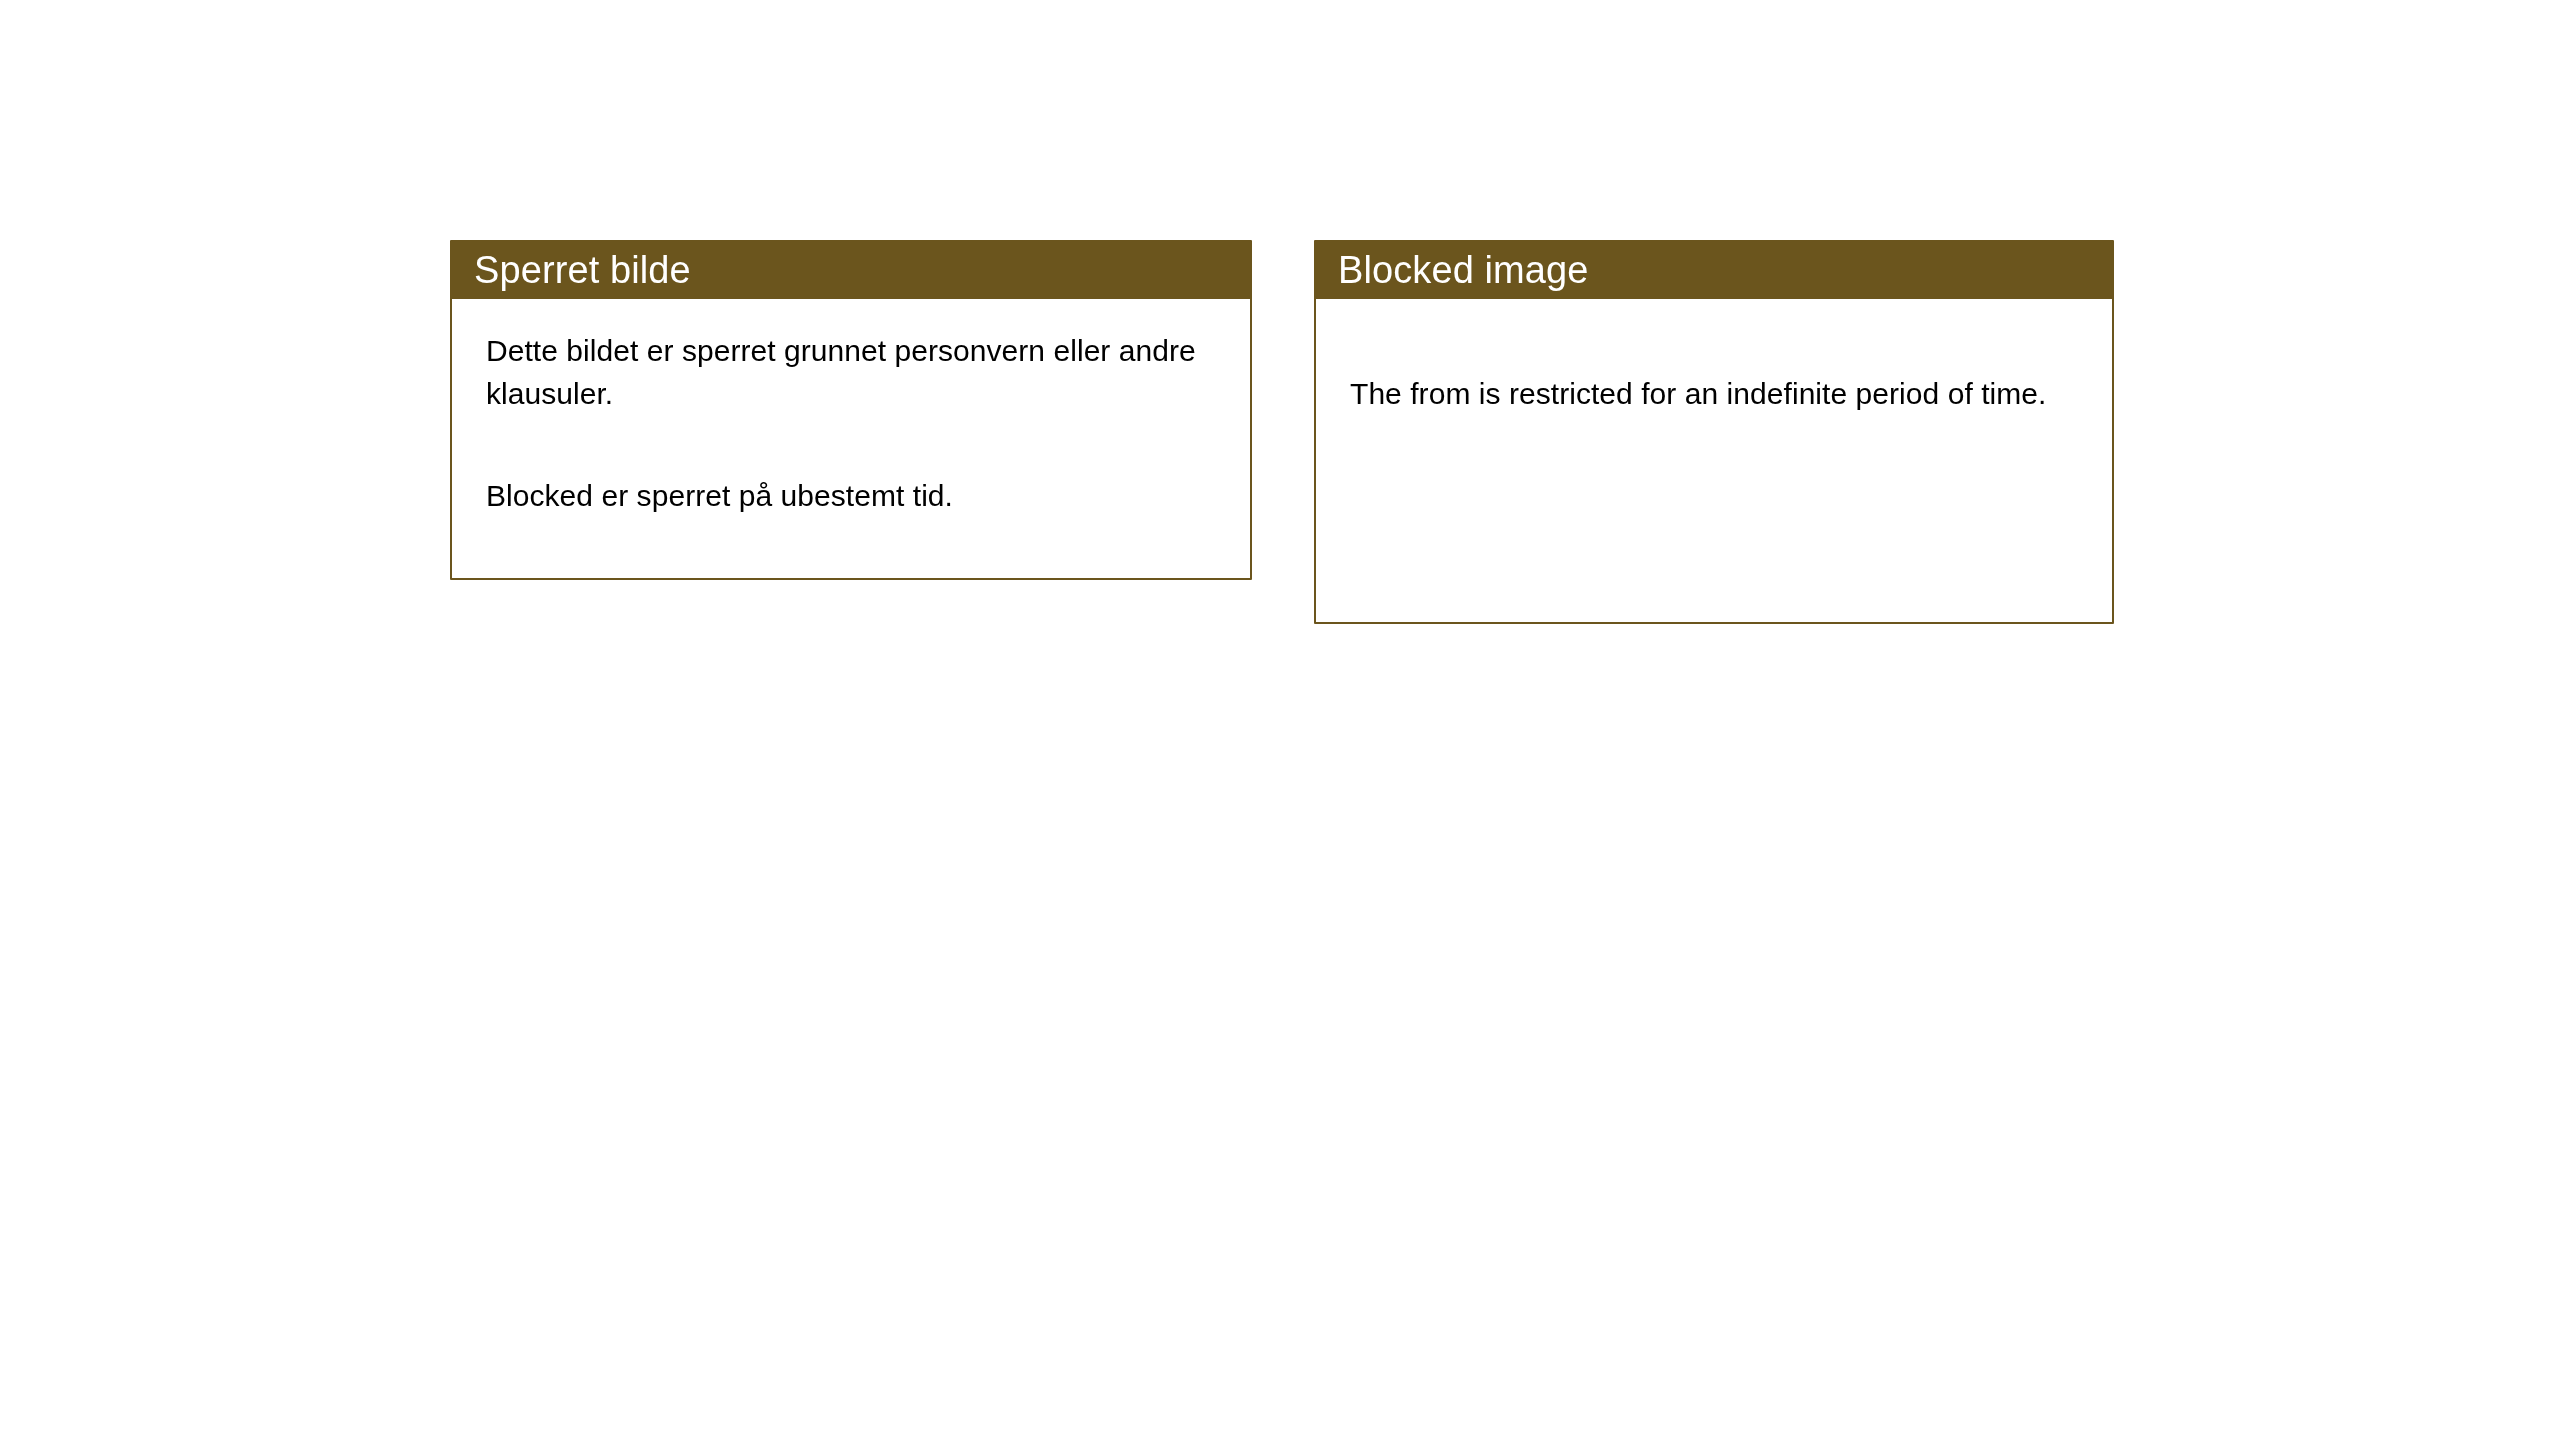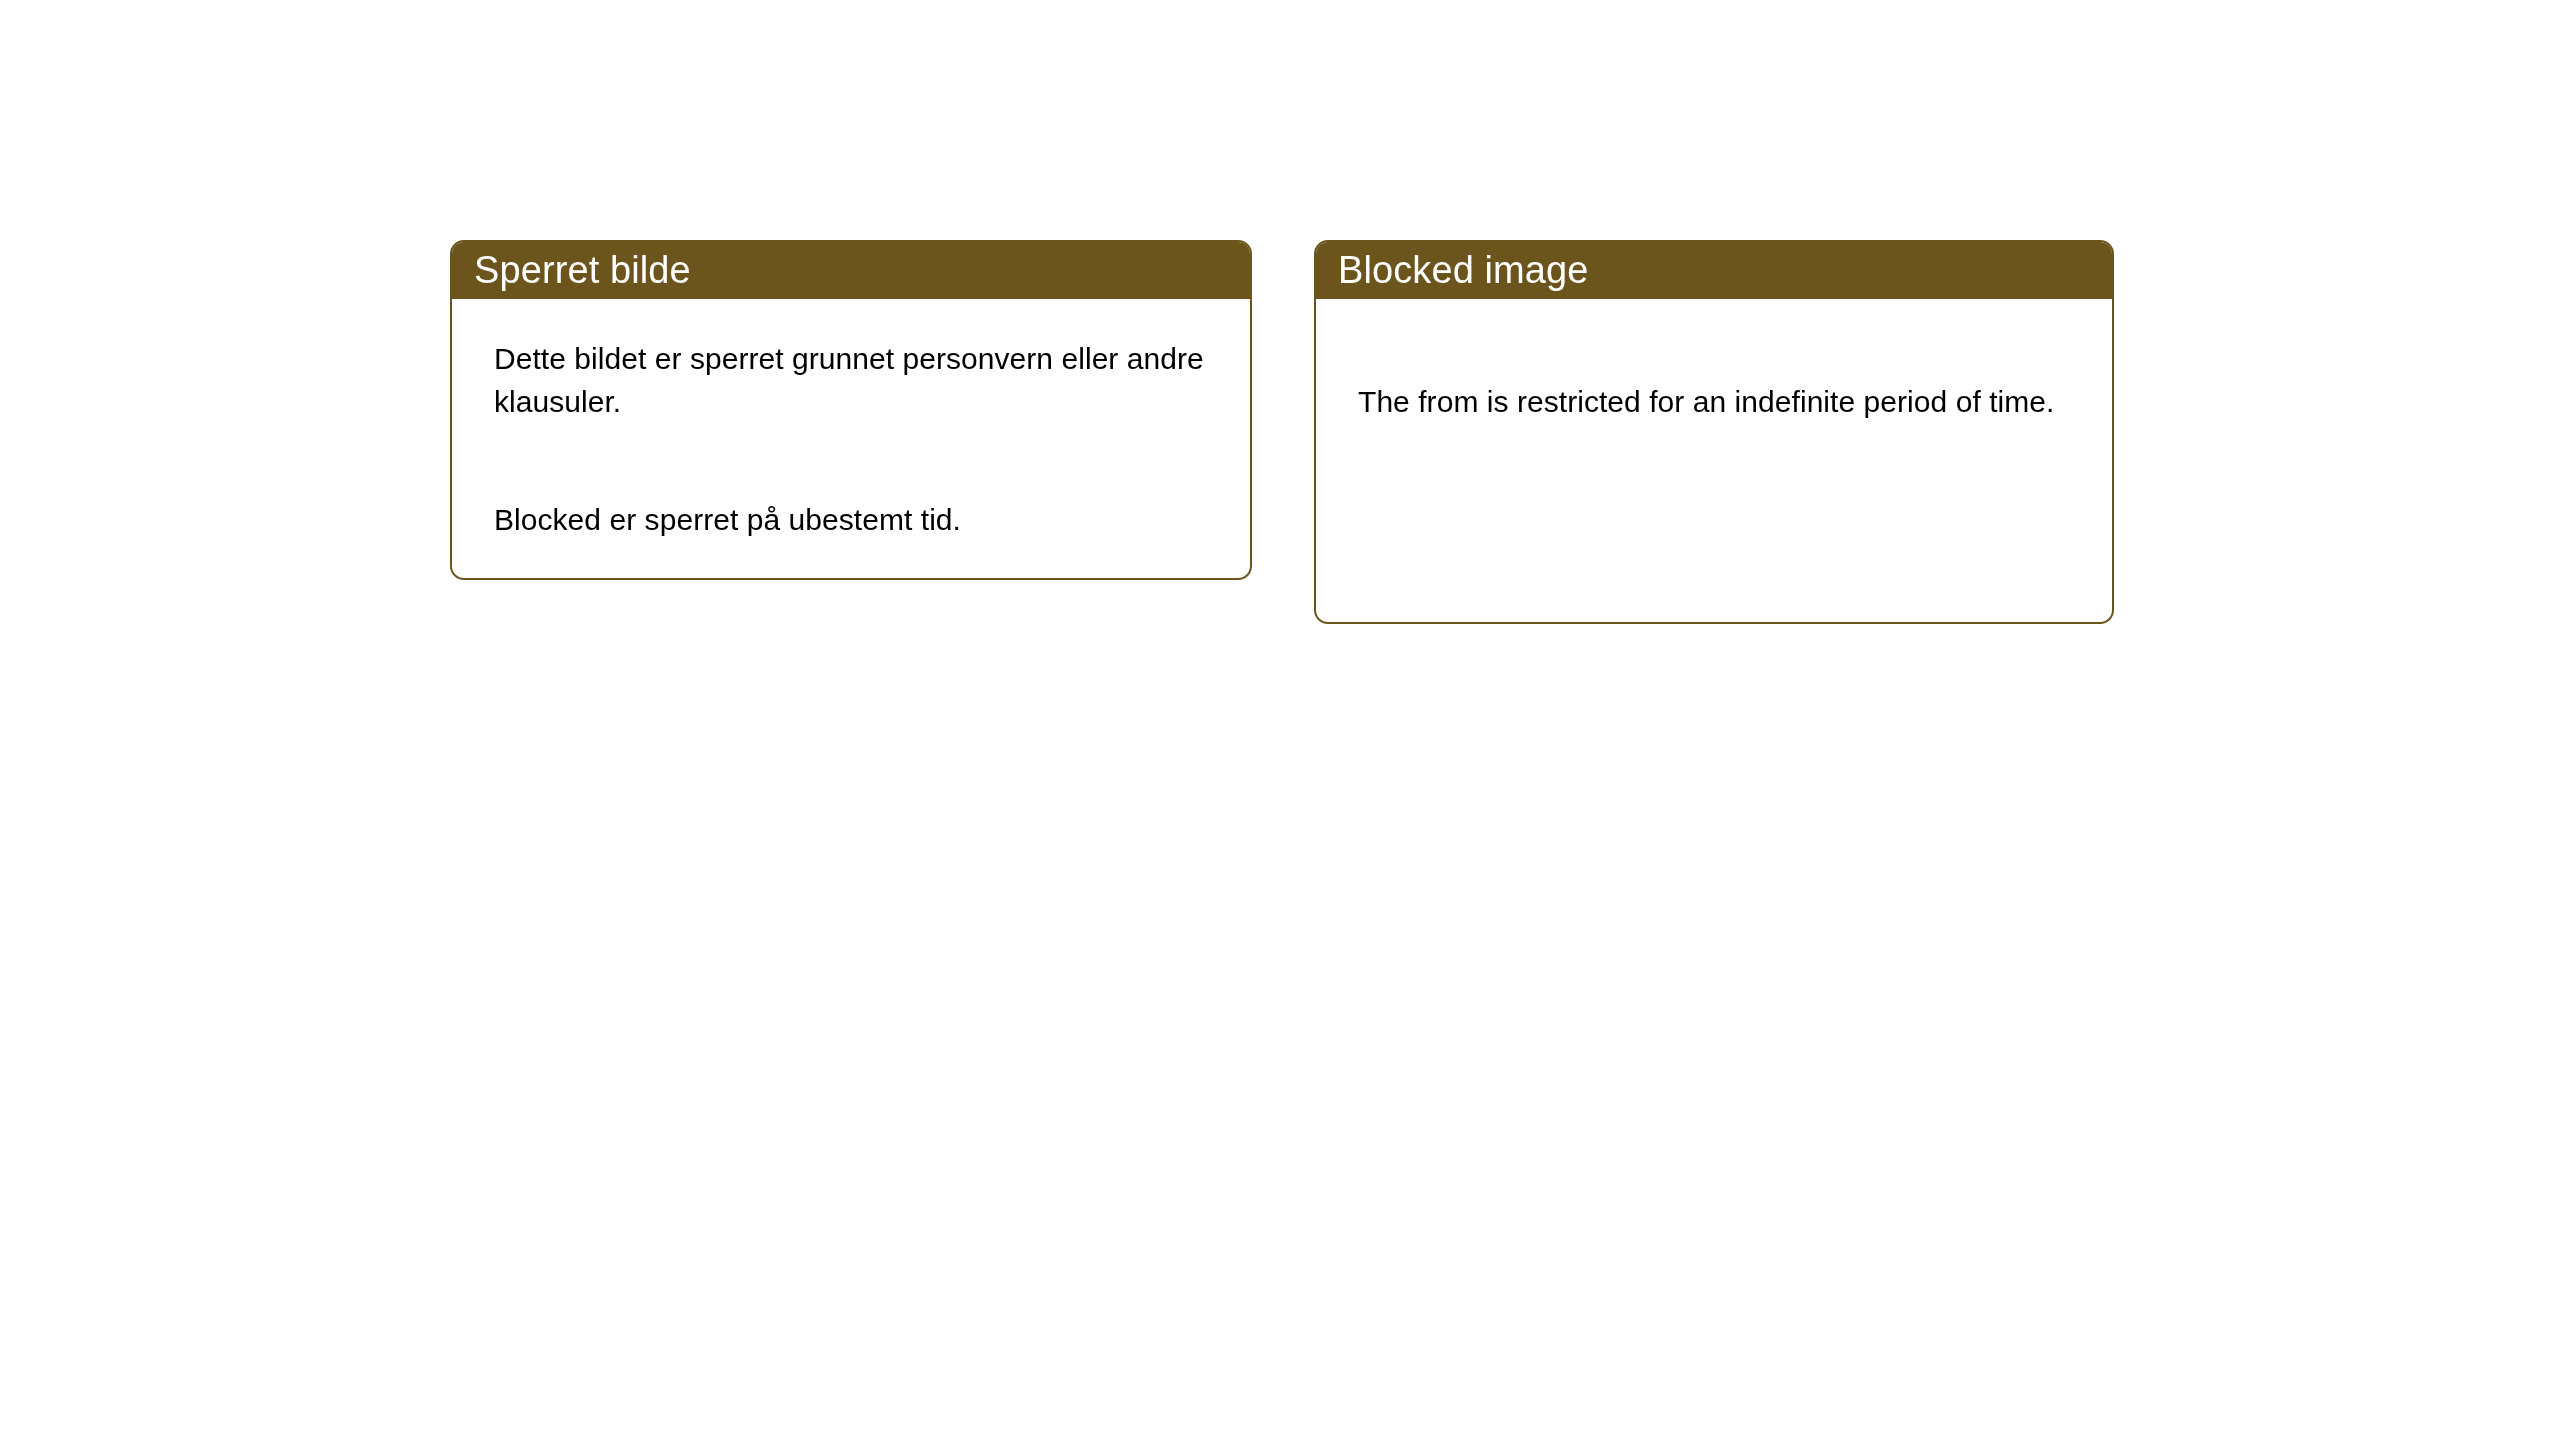--- a/index.html
+++ b/index.html
@@ -20,21 +20,21 @@
     position: relative;
     width: 2560px;
     height: 1440px;
   }
 
   .card {
     position: absolute;
     box-sizing: border-box;
     background: #ffffff;
     border: 2px solid #6b551d;
-    border-radius: 14px;
+    border-radius: 1px;
     overflow: hidden;
   }
 
   .card-no {
     left: 450px;
     top: 240px;
     width: 802px;
     height: 340px;
   }
 
@@ -67,21 +67,21 @@
   .card-body {
     box-sizing: border-box;
     padding: 22px 26px 0 26px;
   }
 
   .body-paragraph {
     color: #000000;
     font-size: 30px;
     line-height: 43px;
     font-weight: 400;
-    margin: 16px;
+    margin: 8px;
     letter-spacing: 0.05px;
   }
 
   .paragraph-gap {
     height: 43px;
   }
 </style>
 </head>
 <body>
 

